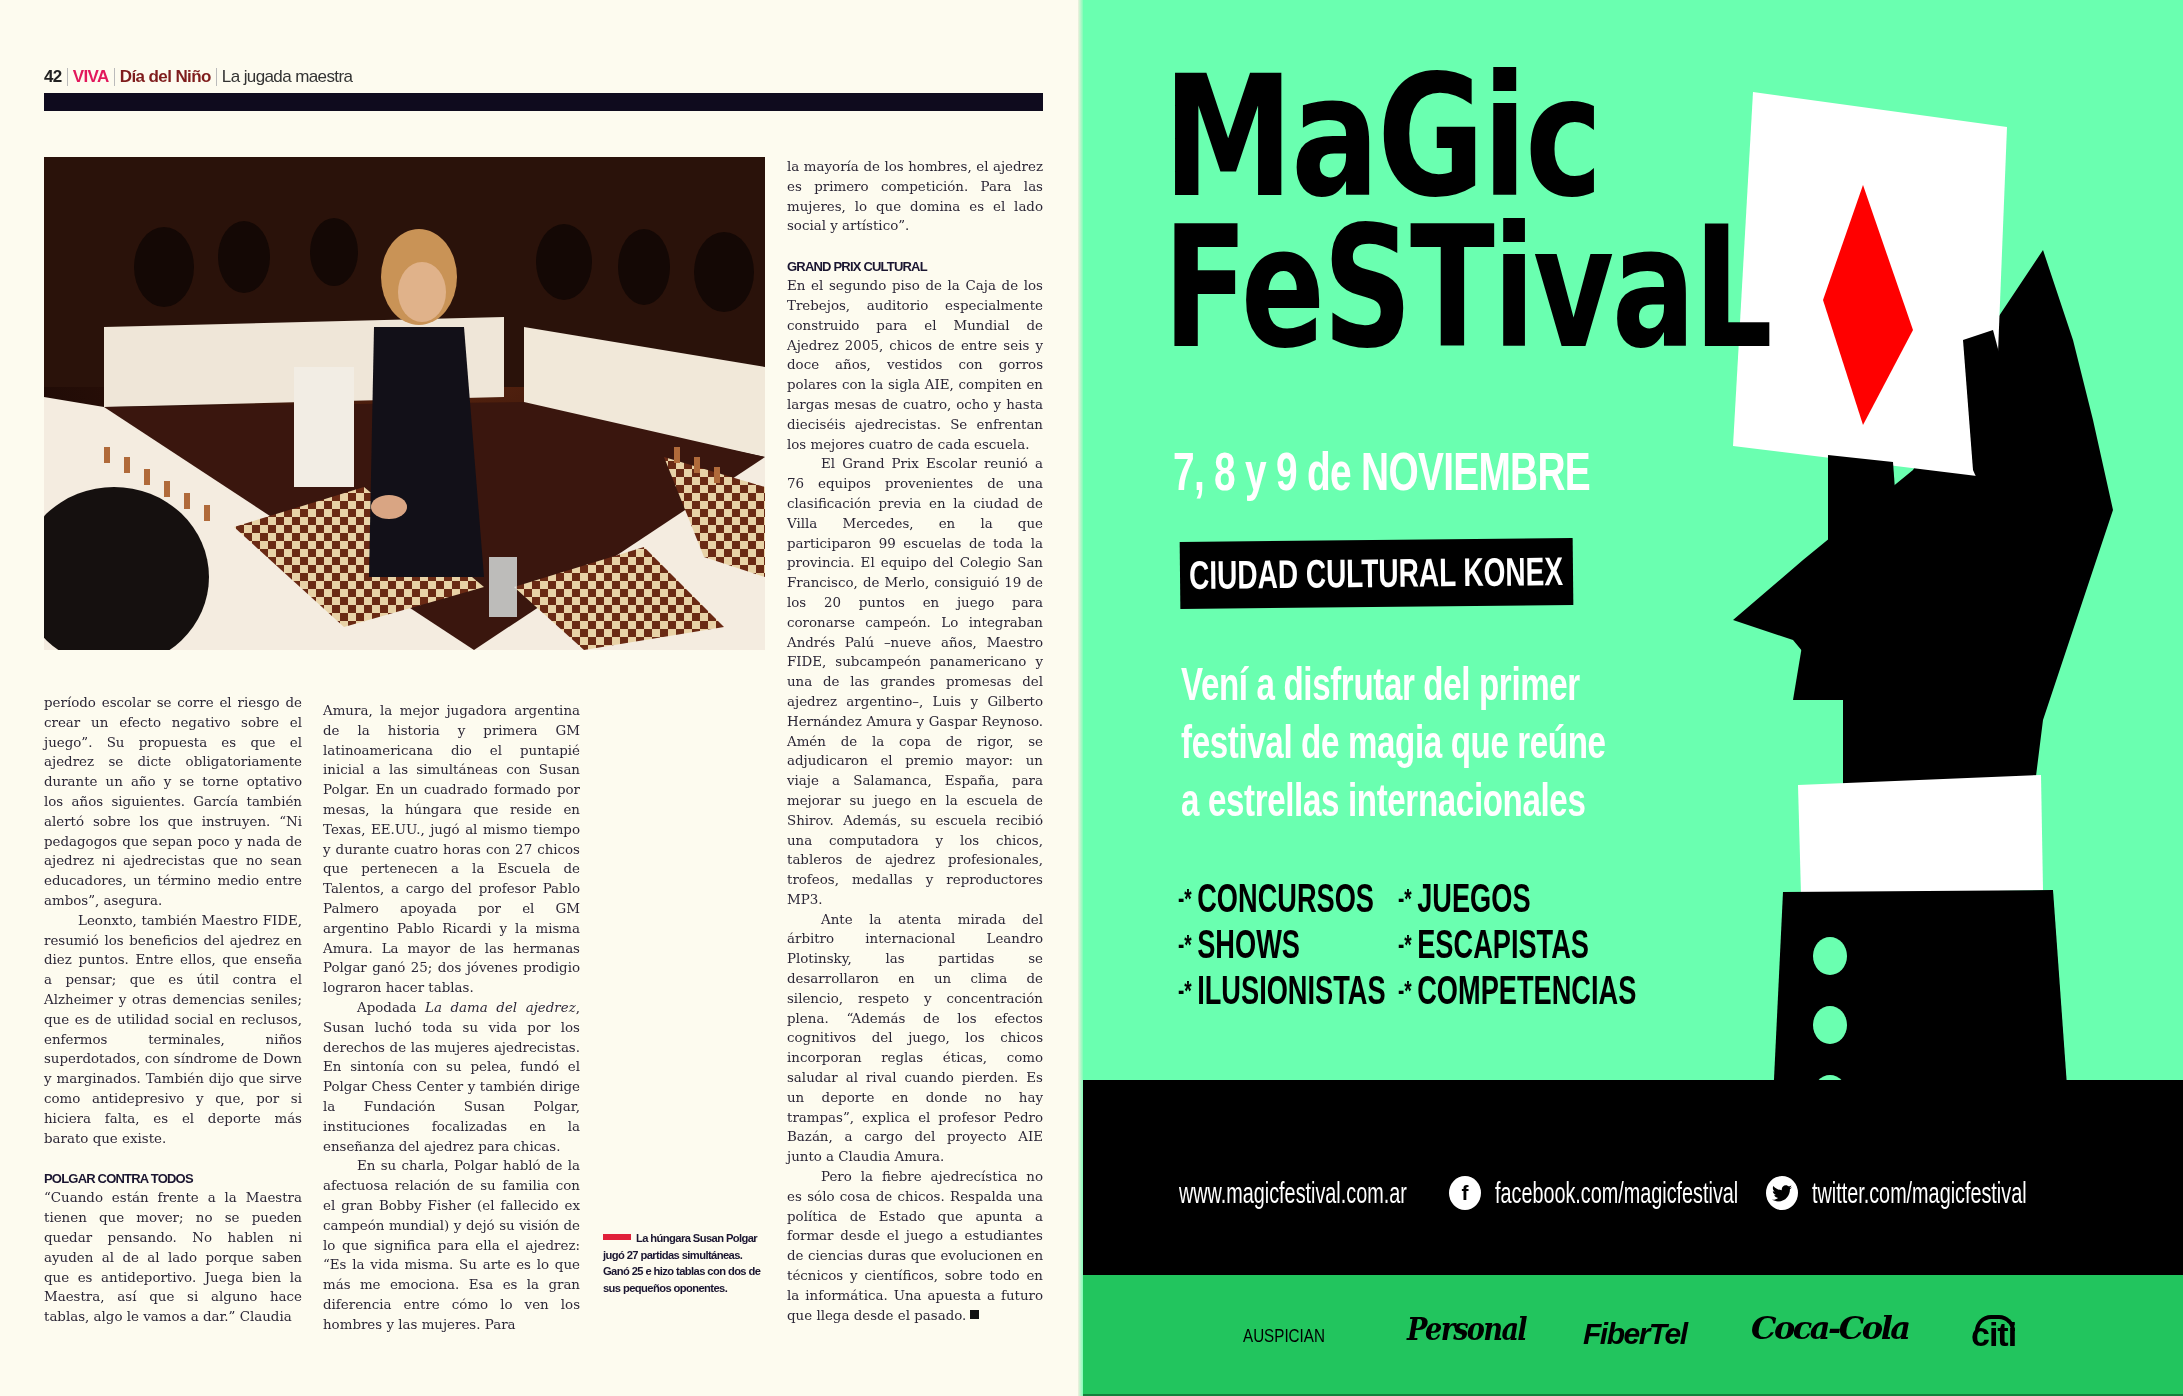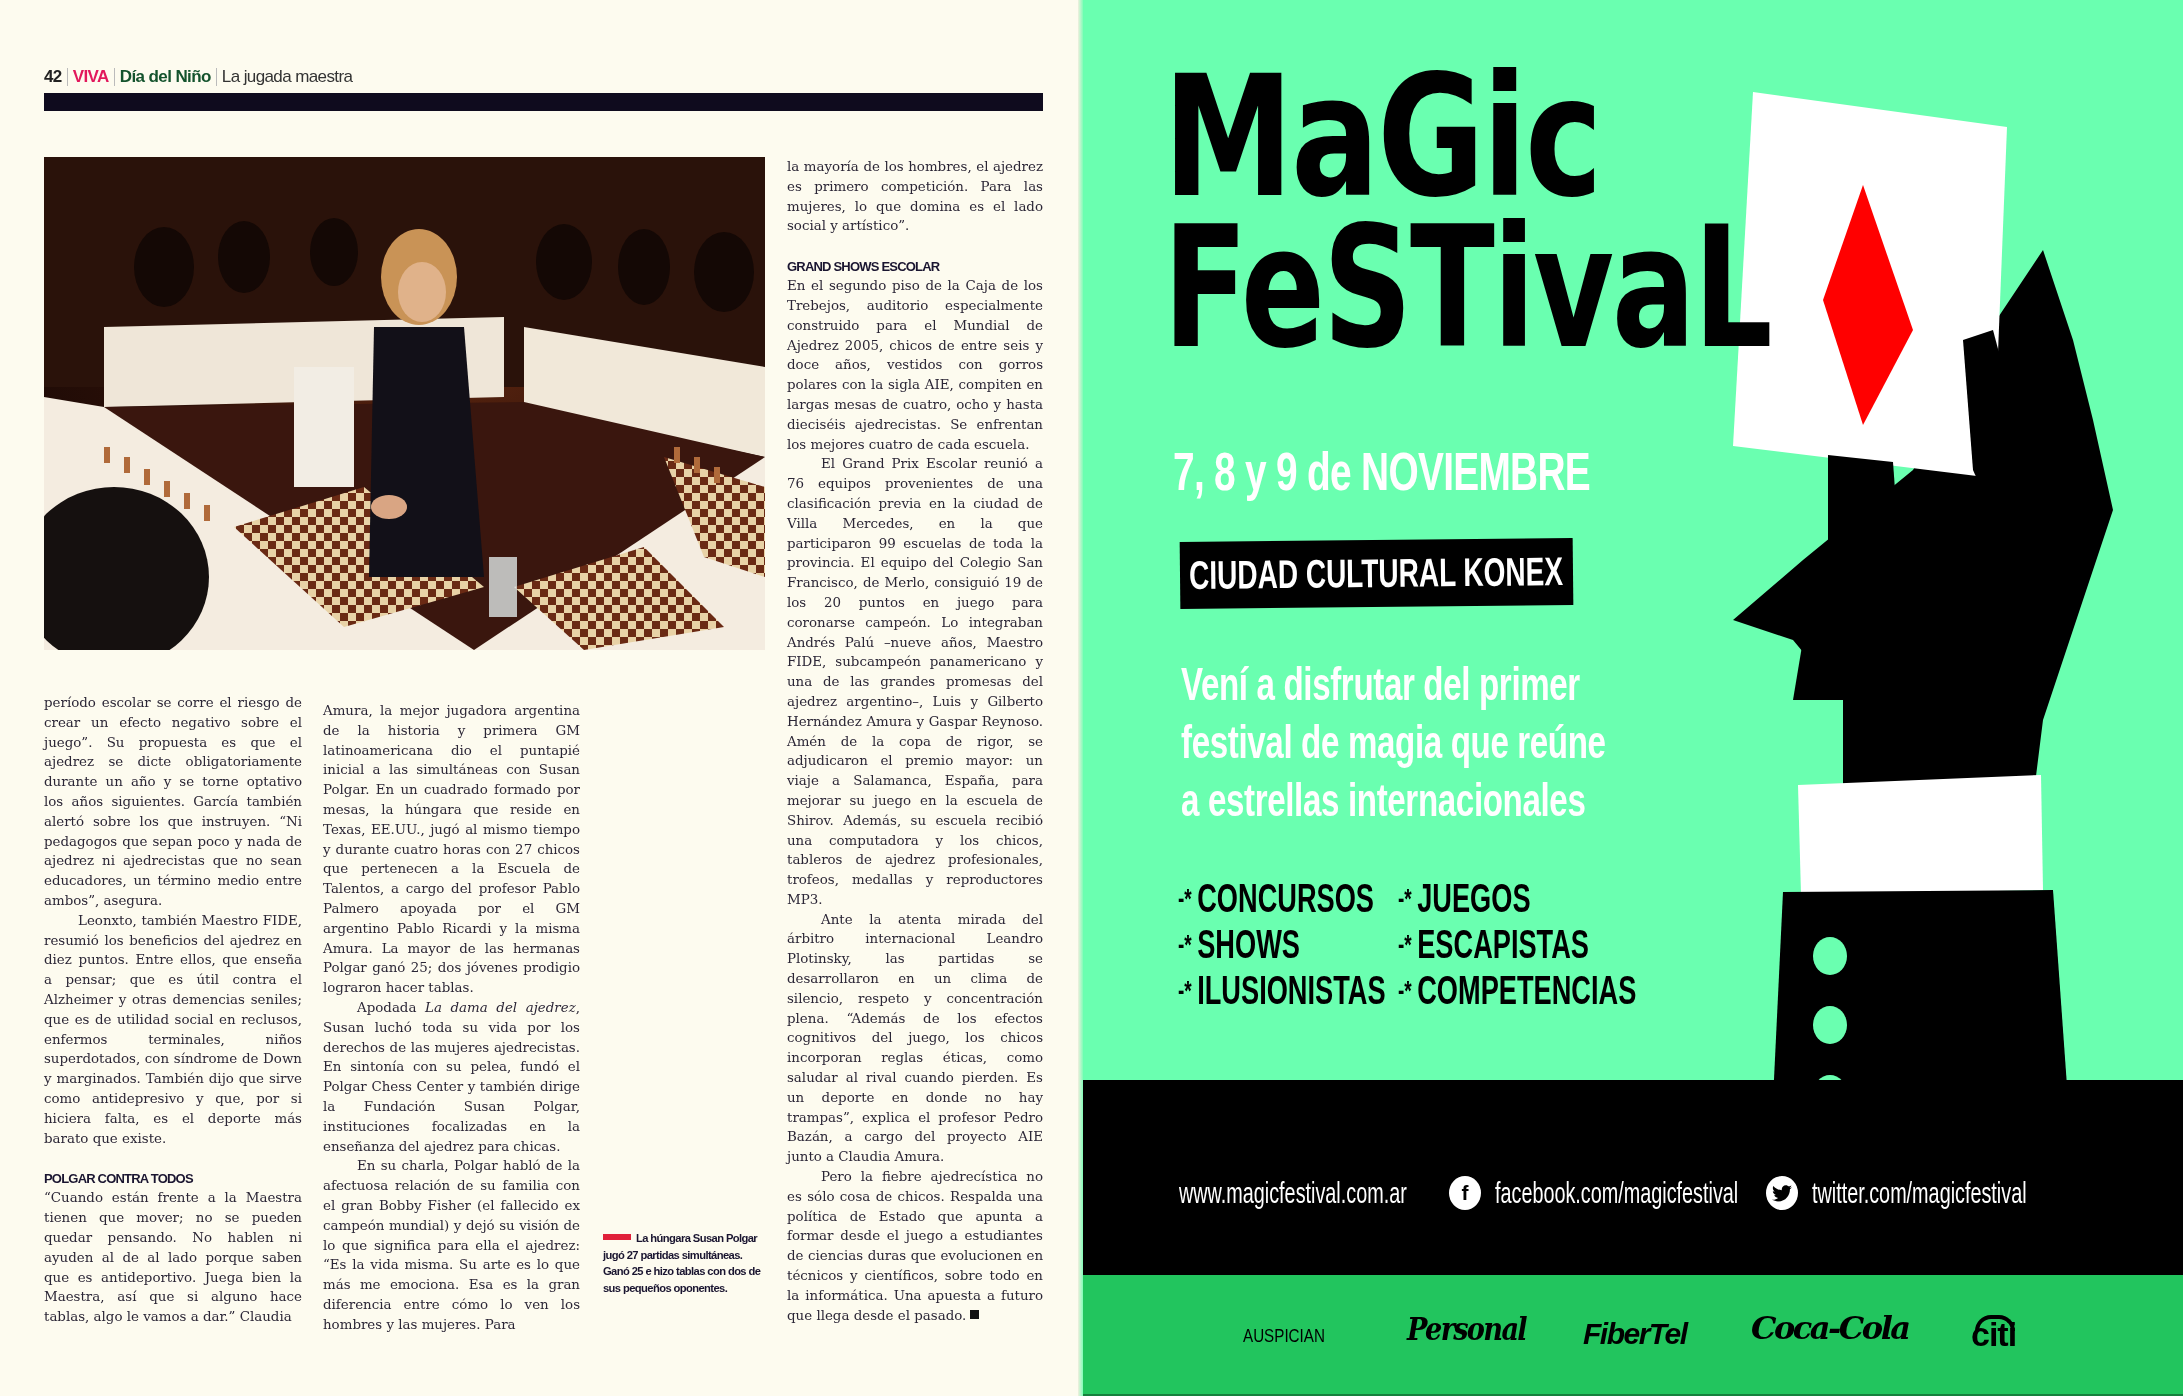--- a/index.html
+++ b/index.html
@@ -5,21 +5,21 @@
   * { box-sizing: border-box; margin: 0; padding: 0; }
   html, body { width: 2183px; height: 1396px; overflow: hidden; background: #fffdf3; }
   body { position: relative; font-family: "DejaVu Serif", serif; }
 
   
   #mag { position: absolute; left: 0; top: 0; width: 1083px; height: 1396px; background: #fdfbef; }
   .folio { position: absolute; left: 44px; top: 67px; font-family: "Liberation Sans", sans-serif; font-size: 17px; letter-spacing: -0.6px; color: #222; display: flex; align-items: center; white-space: nowrap; }
   .folio .num { font-weight: bold; }
   .folio .sep { display: inline-block; width: 1px; height: 18px; background: #bbb; margin: 0 5px; }
   .folio .brand { font-weight: bold; color: #e2185c; }
-  .folio .section { font-weight: bold; color: #14532d; }
+  .folio .section { font-weight: bold; color: #7f1d1d; }
   .folio .title { color: #333; }
   .rule { position: absolute; left: 44px; top: 93px; width: 999px; height: 18px; background: #0f0b1e; }
 
   .photo { position: absolute; left: 44px; top: 157px; width: 721px; height: 493px; overflow: hidden;
     background: radial-gradient(ellipse at 55% 25%, #6b2c12 0%, #2a0f08 55%, #140704 100%); }
   .photo svg { width: 100%; height: 100%; display: block; }
 
   .col { position: absolute; font-size: 13.4px; line-height: 19.8px; color: #2b2636; text-align: justify; hyphens: manual; }
   .col p { text-indent: 0; }
   .col p + p { text-indent: 34px; }
@@ -139,21 +139,21 @@
       <rect x="250" y="210" width="60" height="120" fill="#f2ede4"></rect>
 
       <ellipse cx="70" cy="420" rx="95" ry="90" fill="#15100f"></ellipse>
 
       <rect x="445" y="400" width="28" height="60" fill="#dfe6e6" opacity="0.8"></rect>
     </svg>
   </div>
 
   <div class="col" id="col-right">
     <p>la mayoría de los hombres, el ajedrez es primero competición. Para las mujeres, lo que domina es el lado social y artístico”.</p>
-    <h4>GRAND SHOWS ESCOLAR</h4>
+    <h4>GRAND PRIX CULTURAL</h4>
     <p style="text-indent:0">En el segundo piso de la Caja de los Trebejos, auditorio especialmente construido para el Mundial de Ajedrez 2005, chicos de entre seis y doce años, vestidos con gorros polares con la sigla AIE, compiten en largas mesas de cuatro, ocho y hasta dieciséis ajedrecistas. Se enfrentan los mejores cuatro de cada escuela.</p>
     <p>El Grand Prix Escolar reunió a 76 equipos provenientes de una clasificación previa en la ciudad de Villa Mercedes, en la que participaron 99 escuelas de toda la provincia. El equipo del Colegio San Francisco, de Merlo, consiguió 19 de los 20 puntos en juego para coronarse campeón. Lo integraban Andrés Palú –nueve años, Maestro FIDE, subcampeón panamericano y una de las grandes promesas del ajedrez argentino–, Luis y Gilberto Hernández Amura y Gaspar Reynoso. Amén de la copa de rigor, se adjudicaron el premio mayor: un viaje a Salamanca, España, para mejorar su juego en la escuela de Shirov. Además, su escuela recibió una computadora y los chicos, tableros de ajedrez profesionales, trofeos, medallas y reproductores MP3.</p>
     <p>Ante la atenta mirada del árbitro internacional Leandro Plotinsky, las partidas se desarrollaron en un clima de silencio, respeto y concentración plena. “Además de los efectos cognitivos del juego, los chicos incorporan reglas éticas, como saludar al rival cuando pierden. Es un deporte en donde no hay trampas”, explica el profesor Pedro Bazán, a cargo del proyecto AIE junto a Claudia Amura.</p>
     <p><span>Pero la fiebre ajedrecística no es sólo cosa de chicos. Respalda una política de Estado que apunta a formar desde el juego a estudiantes de ciencias duras que evolucionen en técnicos y científicos, sobre todo en la informática. Una apuesta a futuro que llega desde el pasado.</span><span class="end-square"></span></p>
   </div>
 
   <div class="col" id="col1">
     <p>período escolar se corre el riesgo de crear un efecto negativo sobre el juego”. Su propuesta es que el ajedrez se dicte obligatoriamente durante un año y se torne optativo los años siguientes. García también alertó sobre los que instruyen. “Ni pedagogos que sepan poco y nada de ajedrez ni ajedrecistas que no sean educadores, un término medio entre ambos”, asegura.</p>
     <p>Leonxto, también Maestro FIDE, resumió los beneficios del ajedrez en diez puntos. Entre ellos, que enseña a pensar; que es útil contra el Alzheimer y otras demencias seniles; que es de utilidad social en reclusos, enfermos terminales, niños superdotados, con síndrome de Down y marginados. También dijo que sirve como antidepresivo y que, por si hiciera falta, es el deporte más barato que existe.</p>
     <h4>POLGAR CONTRA TODOS</h4>

